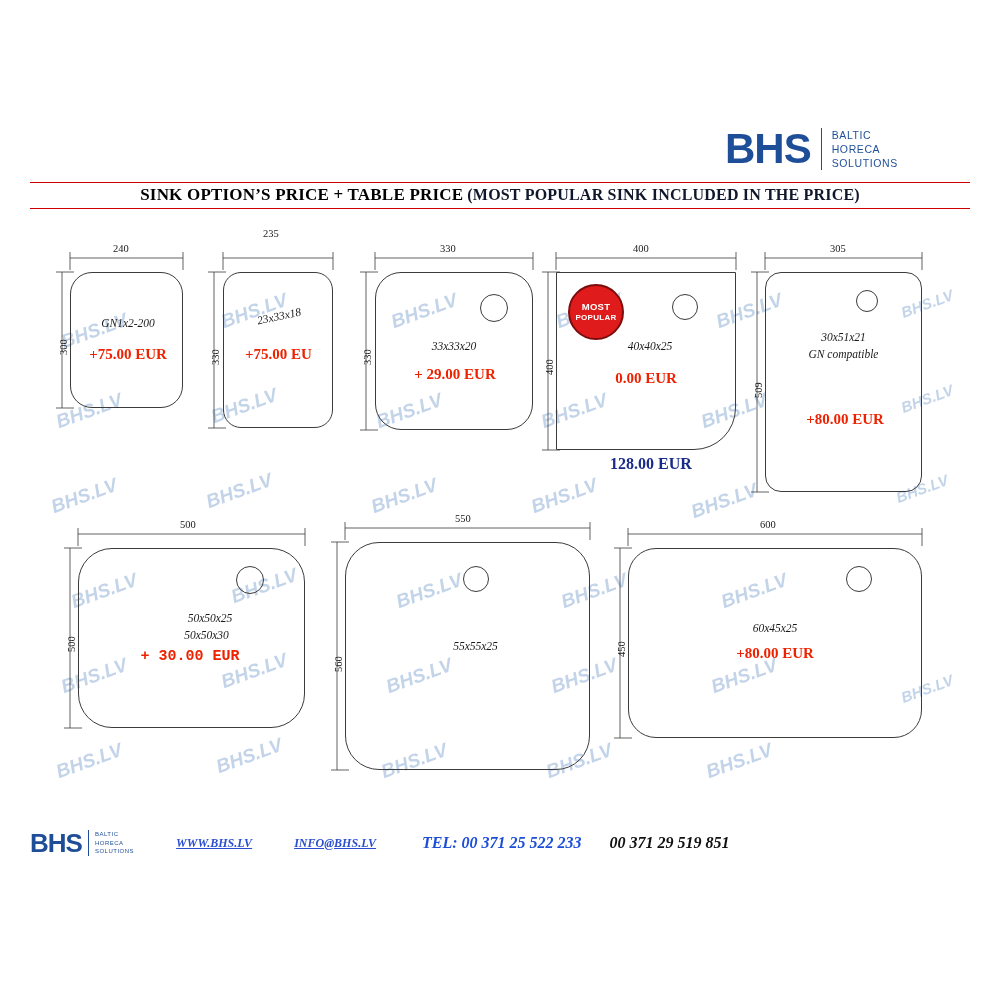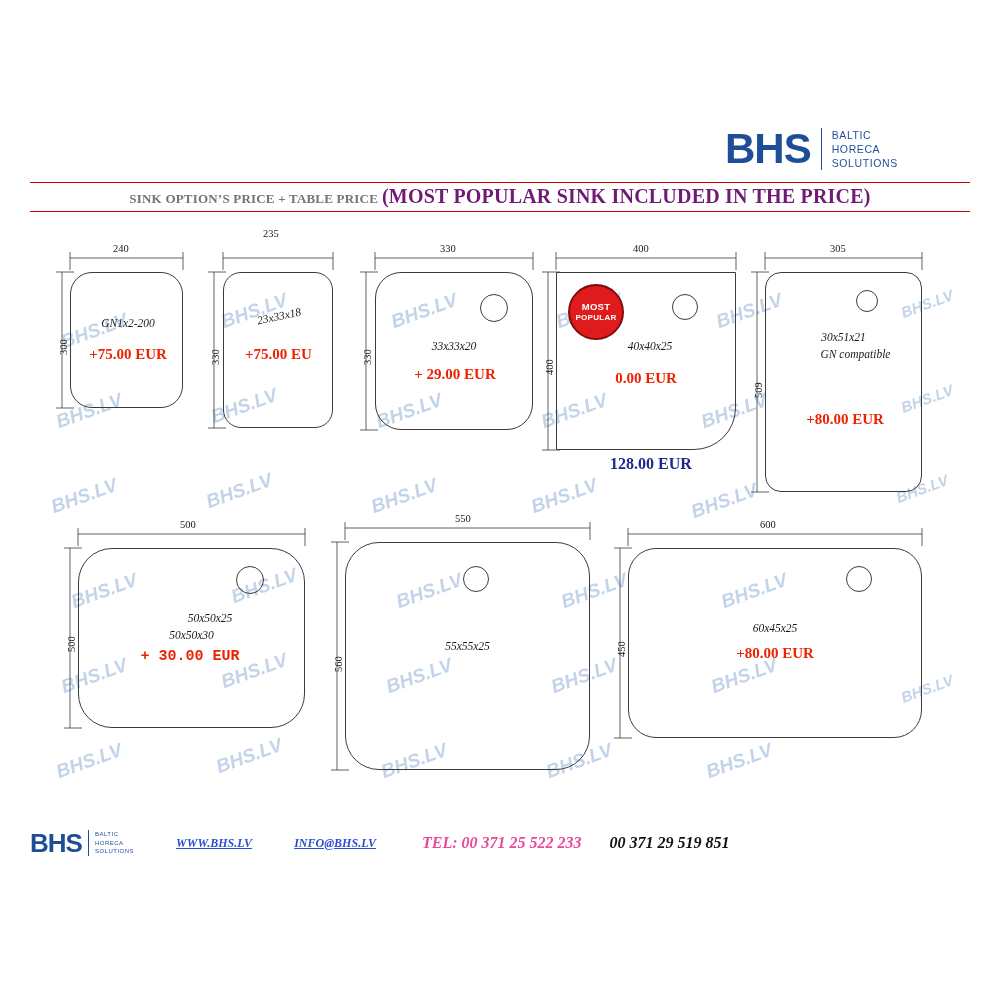--- a/index.html
+++ b/index.html
@@ -51,29 +51,29 @@
     position: absolute;
     left: 30px;
     top: 182px;
     width: 940px;
     text-align: center;
     border-top: 1.5px solid #cc0000;
     border-bottom: 1.5px solid #cc0000;
     padding: 2px 0 3px 0;
   }
   .title-bar .t1 {
-    color: #737373;
-    font-weight: bold;
-    font-size: 13px;
+    color: #000000;
+    font-weight: bold;
+    font-size: 17px;
     letter-spacing: .2px;
   }
   .title-bar .t2 {
-    color: #701a75;
-    font-weight: bold;
-    font-size: 20px;
+    color: #0f172a;
+    font-weight: bold;
+    font-size: 16px;
     letter-spacing: .2px;
   }
 
   
   .canvas {
     position: absolute;
     left: 0;
     top: 0;
     width: 1000px;
     height: 1000px;
@@ -210,21 +210,21 @@
     font-size: 12px;
     font-style: italic;
     margin-left: 42px;
     cursor: pointer;
   }
   .footer .tel {
     margin-left: 46px;
     font-weight: bold;
     font-style: italic;
     font-size: 16px;
-    color: #ec4899;
+    color: #1d4ed8;
     white-space: nowrap;
   }
   .footer .tel2 {
     margin-left: 28px;
     font-weight: bold;
     font-style: italic;
     font-size: 16px;
     color: #111111;
     white-space: nowrap;
   }
@@ -397,40 +397,40 @@
   <div class="label-price" style="left:556px; top:370px; width:180px;">0.00 EUR</div>
   <div class="label-price blue" style="left:556px; top:455px; width:190px;">128.00 EUR</div>
 
   <div class="sink" style="left:765px; top:272px; width:157px; height:220px;">
     <div class="body" style="width:157px; height:220px; border-radius:16px;"></div>
     <div class="hole" style="left:91px; top:18px; width:22px; height:22px;"></div>
   </div>
   <div class="dim" style="left:830px; top:243px;">305</div>
   <div class="dim vert" style="left:753px; top:398px;">509</div>
   <div class="label-model" style="left:765px; top:331px; width:157px;">30x51x21</div>
-  <div class="label-model" style="left:765px; top:348px; width:157px;padding-left:12px;">GN compatible</div>
+  <div class="label-model" style="left:765px; top:348px; width:157px;">GN compatible</div>
   <div class="label-price" style="left:760px; top:411px; width:170px;">+80.00 EUR</div>
 
   <div class="sink" style="left:78px; top:548px; width:227px; height:180px;">
     <div class="body" style="width:227px; height:180px; border-radius:34px;"></div>
     <div class="hole" style="left:158px; top:18px; width:28px; height:28px;"></div>
   </div>
   <div class="dim" style="left:180px; top:519px;">500</div>
   <div class="dim vert" style="left:66px; top:652px;">500</div>
   <div class="label-model" style="left:78px; top:612px; width:264px;">50x50x25</div>
-  <div class="label-model" style="left:78px; top:629px; width:227px;">50x50x30</div>
+  <div class="label-model" style="left:78px; top:629px; width:257px;">50x50x30</div>
   <div class="label-price" style="left:75px; top:648px; width:230px;font-family:Liberation Mono, monospace;">+ 30.00 EUR</div>
 
   <div class="sink" style="left:345px; top:542px; width:245px; height:228px;">
     <div class="body" style="width:245px; height:228px; border-radius:34px;"></div>
     <div class="hole" style="left:118px; top:24px; width:26px; height:26px;"></div>
   </div>
   <div class="dim" style="left:455px; top:513px;">550</div>
   <div class="dim vert" style="left:333px; top:672px;">560</div>
-  <div class="label-model" style="left:345px; top:640px; width:245px;">55x55x25</div>
+  <div class="label-model" style="left:345px; top:640px; width:245px;padding-left:8px;">55x55x25</div>
 
   <div class="sink" style="left:628px; top:548px; width:294px; height:190px;">
     <div class="body" style="width:294px; height:190px; border-radius:28px;"></div>
     <div class="hole" style="left:218px; top:18px; width:26px; height:26px;"></div>
   </div>
   <div class="dim" style="left:760px; top:519px;">600</div>
   <div class="dim vert" style="left:616px; top:657px;">450</div>
   <div class="label-model" style="left:628px; top:622px; width:294px;">60x45x25</div>
   <div class="label-price" style="left:628px; top:645px; width:294px;">+80.00 EUR</div>
 

